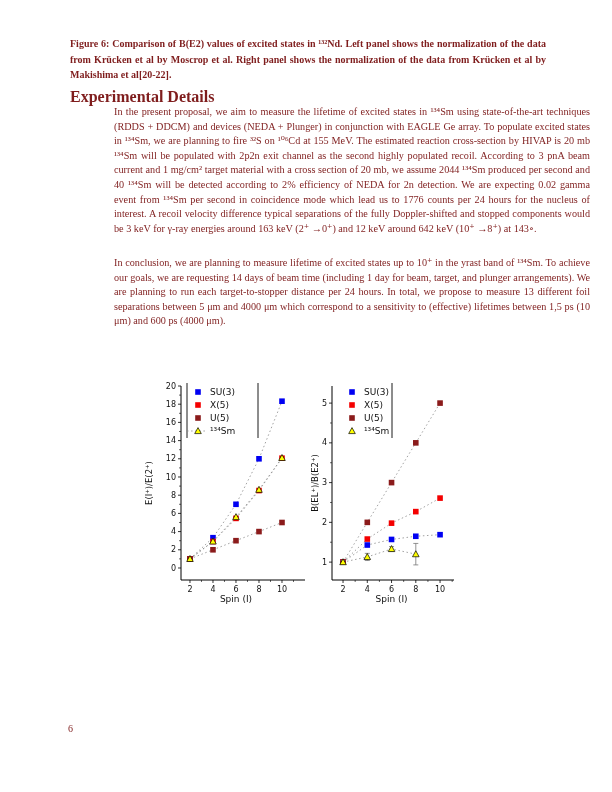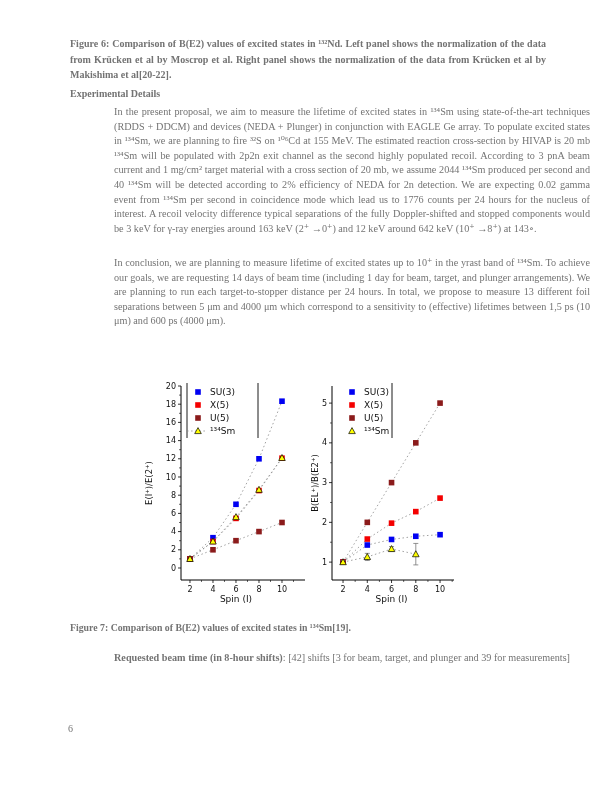--- a/index.html
+++ b/index.html
@@ -1,26 +1,26 @@
 <!DOCTYPE html>
 <html><head>
 <meta charset="utf-8">
 <style>
   html,body{margin:0;padding:0;background:#888;}
   .page{
     position:relative;width:612px;height:792px;background:#ffffff;
-    font-family:"Liberation Serif","DejaVu Serif",serif;color:#737373;
+    font-family:"Liberation Serif","DejaVu Serif",serif;color:#7f1d1d;
     margin:0 auto;overflow:hidden;
   }
   .abs{position:absolute;}
   .just{text-align:justify;}
   .b{font-weight:bold;}
   .cap{font-size:10px;line-height:15.6px;font-weight:bold;}
   .bodytxt{font-size:10.2px;line-height:14.6px;margin-left:44px;}
-  .heading{font-size:10px;font-weight:bold;}
+  .heading{font-size:16px;font-weight:bold;}
   .smallcap{font-size:9.8px;font-weight:bold;}
   .pagenum{font-size:10px;}
   svg text{font-family:"DejaVu Sans","Liberation Sans",sans-serif;fill:#111;}
 </style>
 </head>
 <body>
 
 <div class="page">
 
   <div class="abs cap just" style="left:70px;top:36px;width:476px;">Figure 6: Comparison of B(E2) values of excited states in ¹³²Nd. Left panel shows the normalization of the data from Krücken et al by Moscrop et al. Right panel shows the normalization of the data from Krücken et al by Makishima et al[20-22].</div>
@@ -196,21 +196,19 @@
           <rect x="209.2" y="24.2" width="5.6" height="5.6" fill="#f40000"></rect>
           <text x="224" y="30.2" font-size="9">X(5)</text>
           <rect x="209.2" y="37.2" width="5.6" height="5.6" fill="#8b1b1b"></rect>
           <text x="224" y="43.2" font-size="9">U(5)</text>
           <path d="M212 49.6 L215.3 55.6 L208.7 55.6 Z" fill="#ffff00" stroke="#000" stroke-width="0.7"></path>
           <text x="224" y="56.2" font-size="9">¹³⁴Sm</text>
         </g>
       </g>
     </svg>
 
-  <div class="abs smallcap" style="left:70px;top:622px;width:476px;">Figure 7: Comparison of B(E2) values of excited states in ¹³⁴Sm[19].</div>
 
   <div class="abs bodytxt just" style="left:70px;top:651px;width:476px;">
-    <div><span class="b">Requested beam time (in 8-hour shifts)</span><span>: [42] shifts [3 for beam, target, and plunger and 39 for measurements]</span></div>
   </div>
 
   <div class="abs pagenum" style="left:68px;top:723px;">6</div>
 
 </div>
 
 </body></html>

